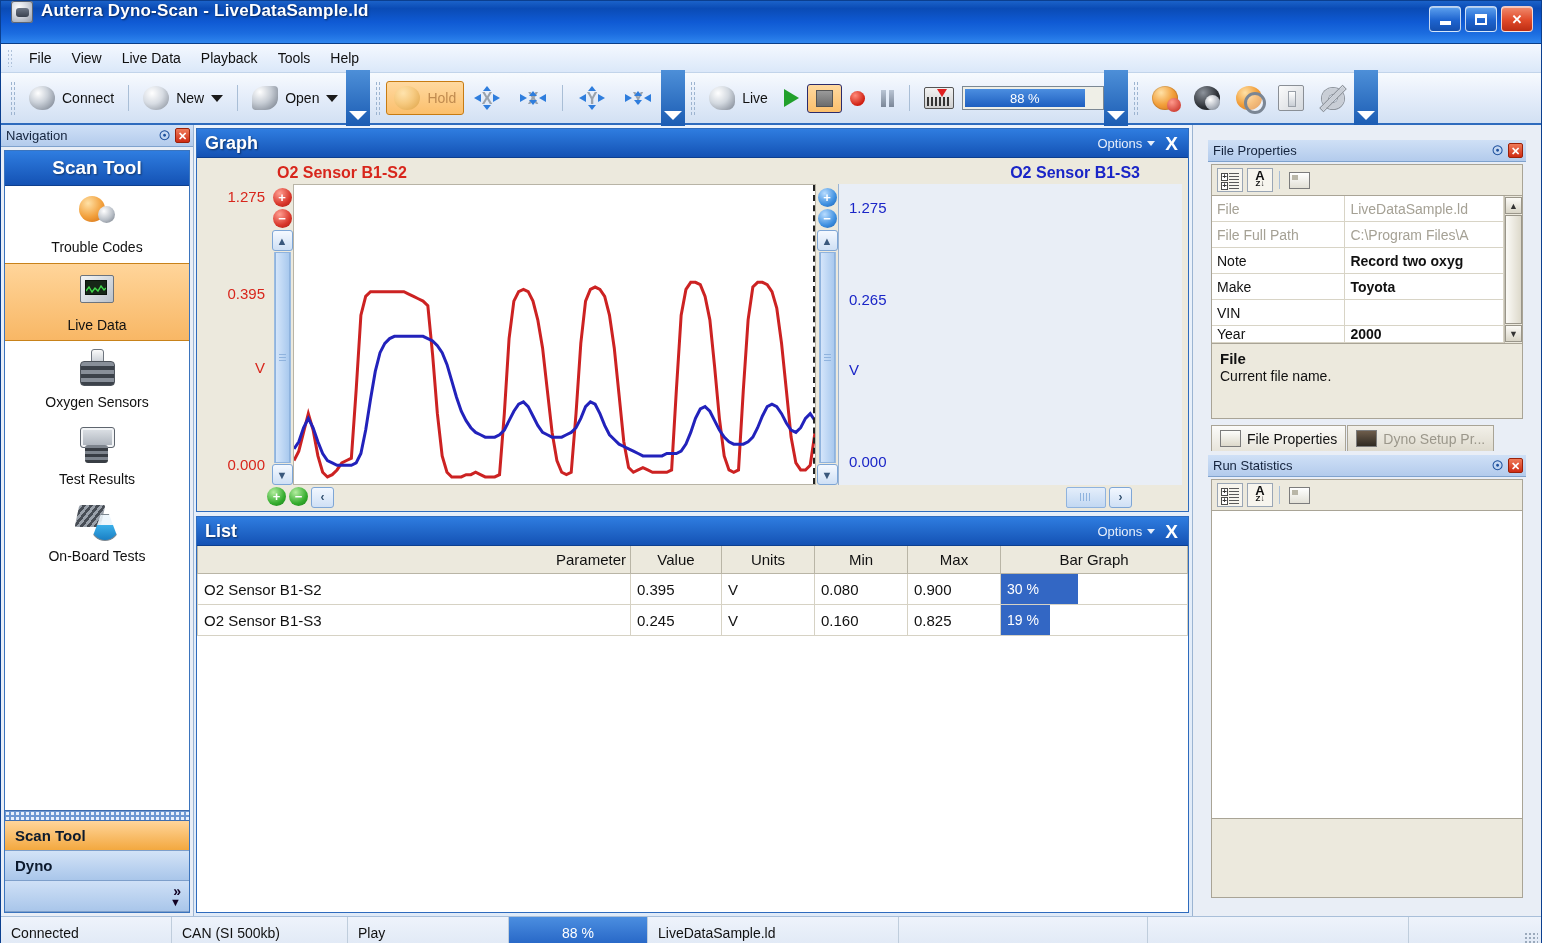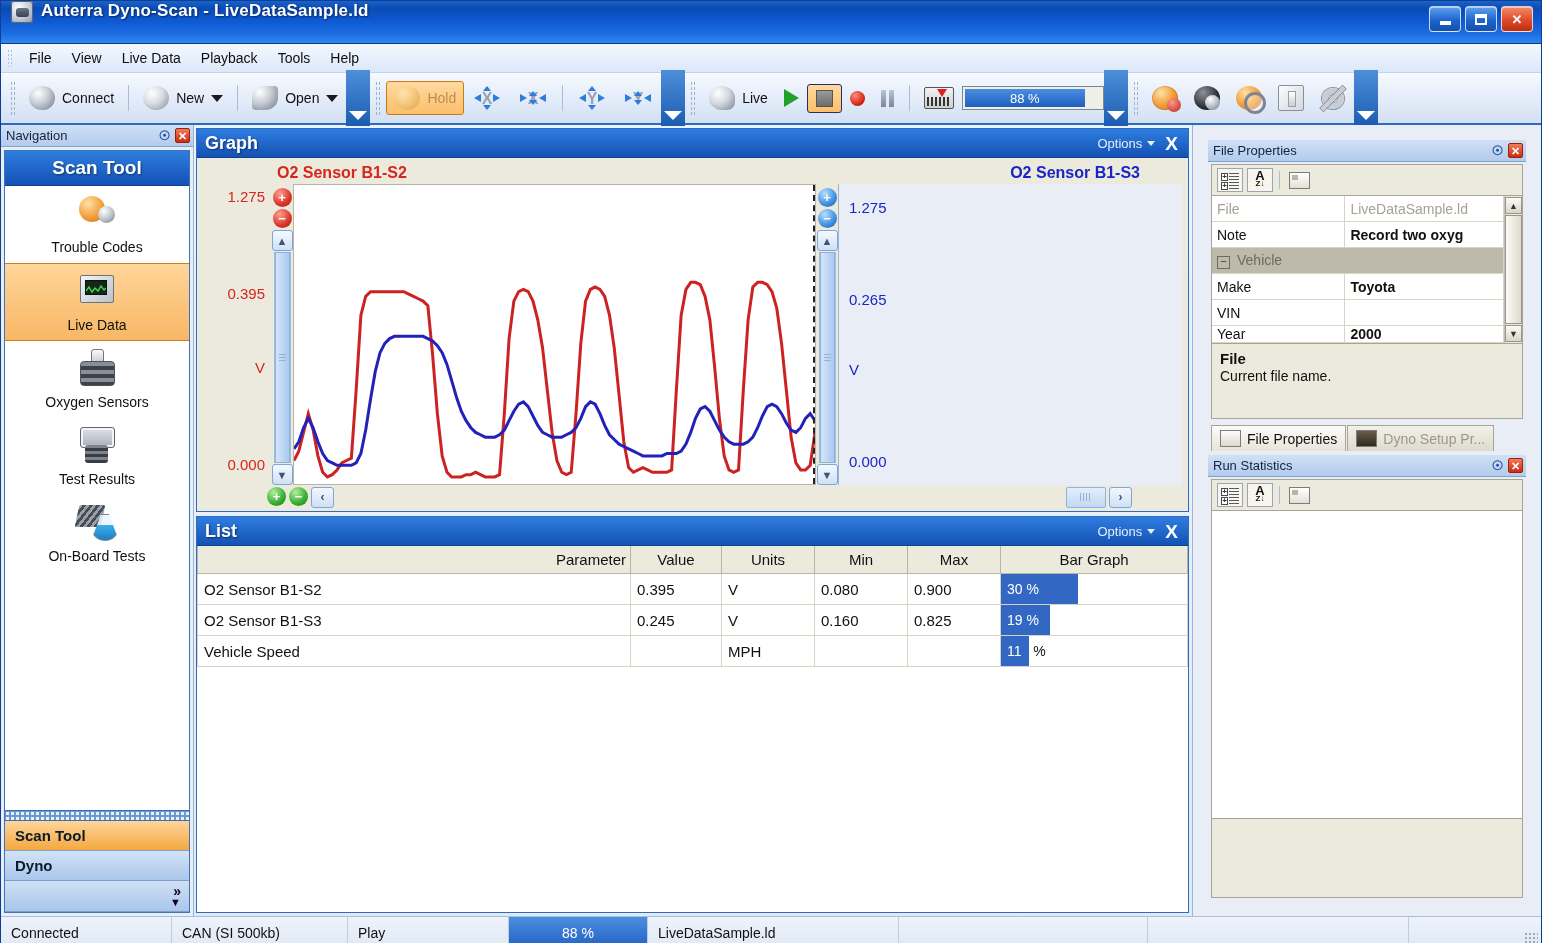--- a/index.html
+++ b/index.html
@@ -673,33 +673,20 @@
                 <td class="num">0.245</td>
                 <td class="unit">V</td>
                 <td class="num">0.160</td>
                 <td class="num">0.825</td>
                 <td class="bar">
                   <span class="barfill" id="bar1" style="width: 48.64px;">
                     <span>19 %</span>
                   </span>
                 </td>
               </tr>
-              <tr>
-                <td>Vehicle Speed</td>
-                <td class="num"></td>
-                <td class="unit">MPH</td>
-                <td class="num"></td>
-                <td class="num"></td>
-                <td class="bar">
-                  <span class="barfill" id="bar2" style="width: 28.16px;">
-                    <span>11</span>
-                  </span>
-                  <span class="barpct-out" id="bar2pct" style="left: 32.16px;">%</span>
-                </td>
-              </tr>
             </tbody>
           </table>
           <div class="list-fill"></div>
         </div>
       </div>
     </div>
 
     <div class="right">
 
       <div class="rpanel">
@@ -729,27 +716,26 @@
             </span>
           </div>
           <div class="grid-wrap">
             <table class="pg">
               <tbody>
               <tr>
                 <td class="pg-k dim">File</td>
                 <td class="pg-v dim">LiveDataSample.ld</td>
               </tr>
               <tr>
+                <td class="pg-k dim">File Full Path</td>
+                <td class="pg-v dim">C:\Program Files\A</td>
+              </tr>
+              <tr>
                 <td class="pg-k">Note</td>
                 <td class="pg-v">Record two oxyg</td>
-              </tr>
-              <tr class="pg-cat">
-                <td colspan="2">
-                  <span class="exp">−</span><span>Vehicle</span>
-                </td>
               </tr>
               <tr>
                 <td class="pg-k">Make</td>
                 <td class="pg-v">Toyota</td>
               </tr>
               <tr>
                 <td class="pg-k">VIN</td>
                 <td class="pg-v"></td>
               </tr>
               <tr style="height:10px;overflow:hidden;">

